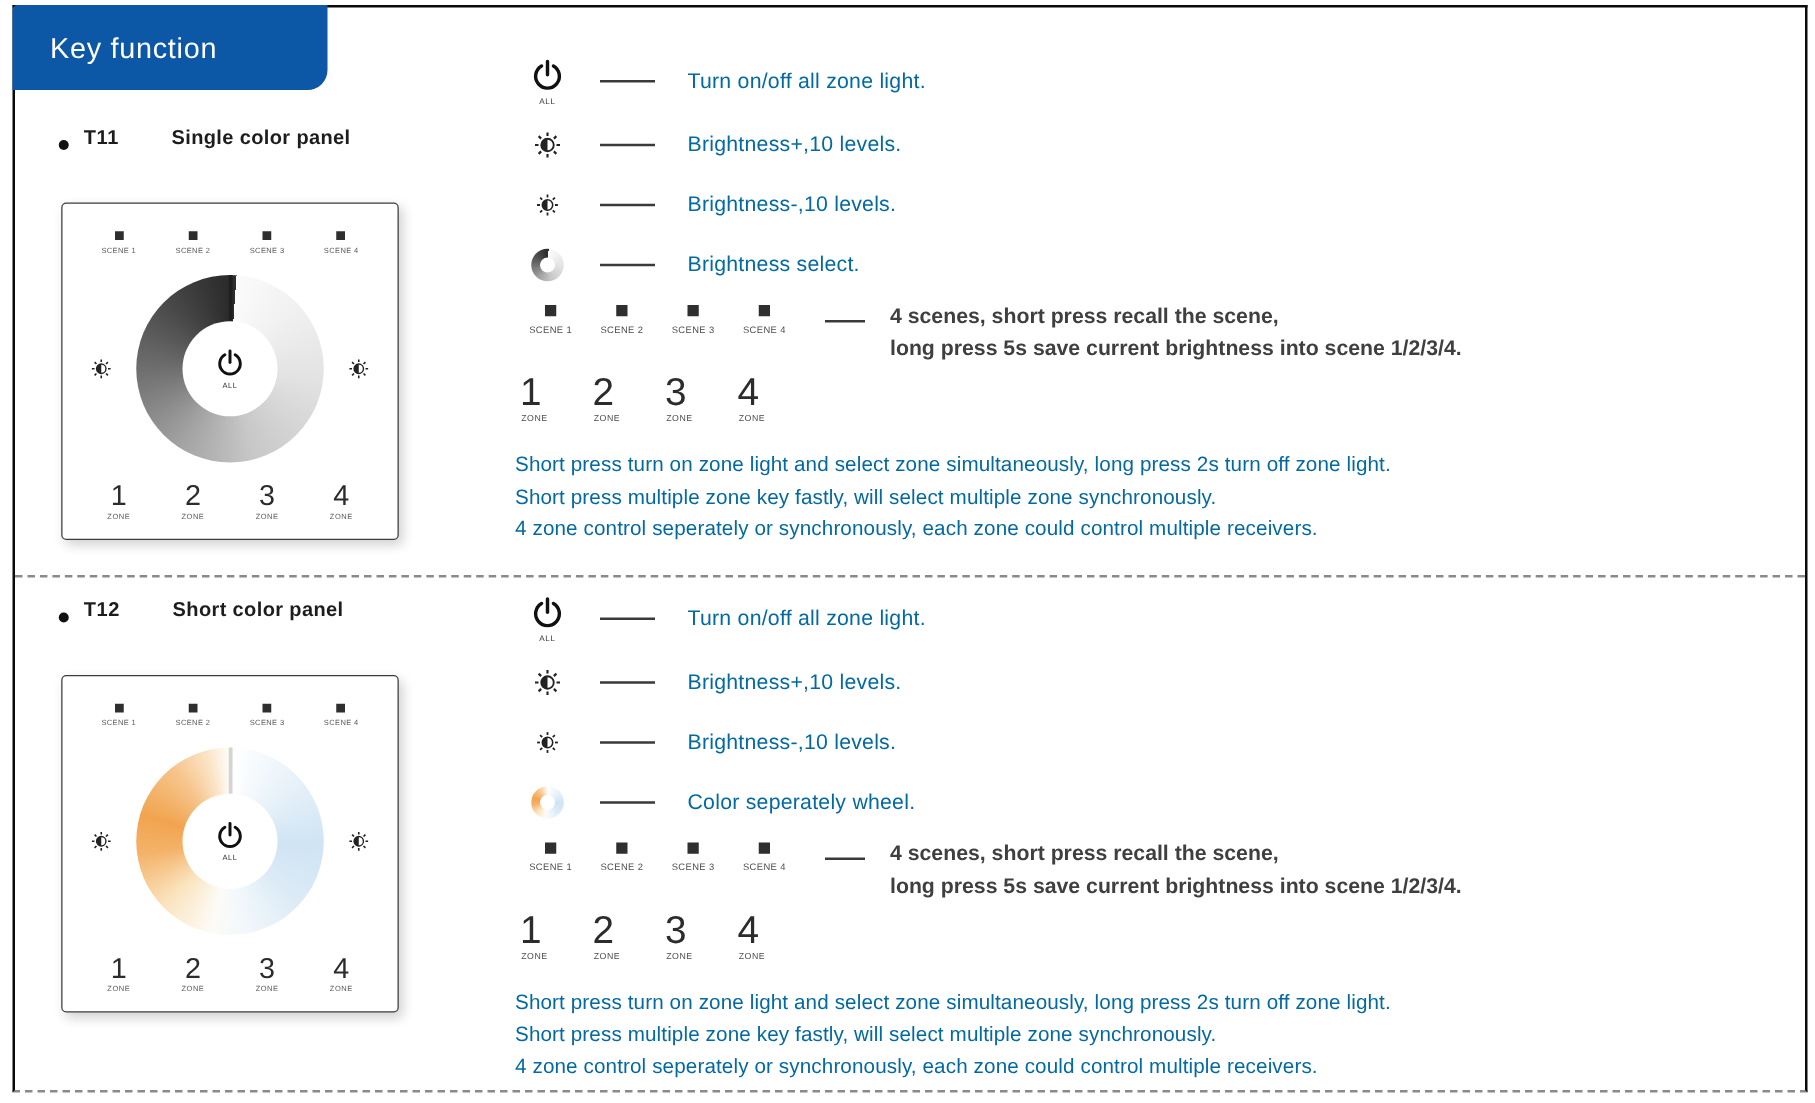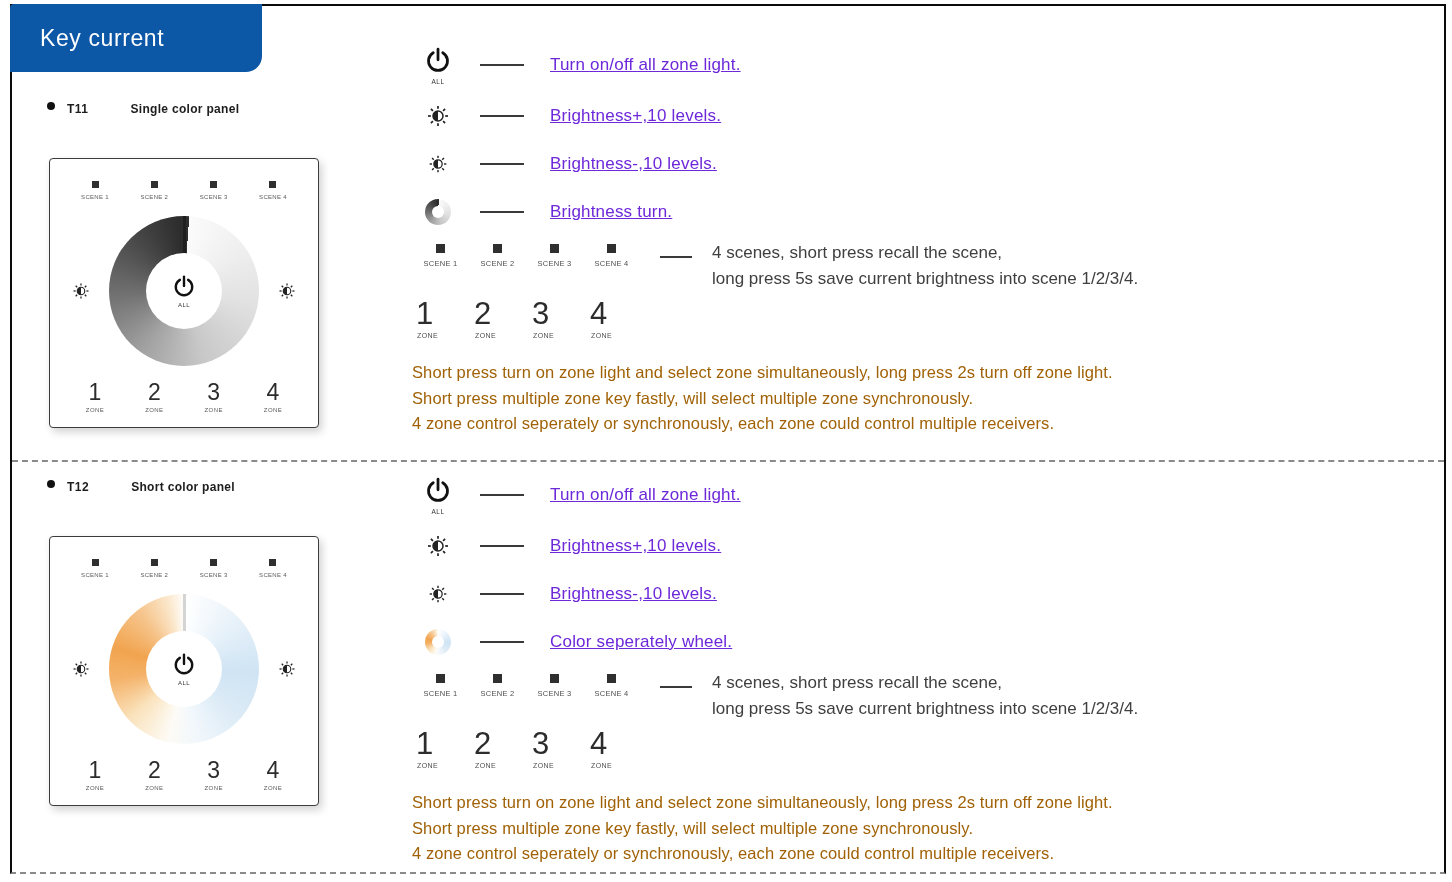--- a/index.html
+++ b/index.html
@@ -26,21 +26,21 @@
   .sec { display:flex; box-sizing:border-box; }
   .sec1 { height:456px; border-bottom:2px dashed #8a8a8a; }
   .sec2 { height:404px; }
   .col-left { width:400px; flex-shrink:0; padding-left:35px; box-sizing:border-box; }
   .sec1 .col-left { padding-top:96px; }
   .sec2 .col-left { padding-top:18px; }
   .col-right { flex:1; padding-right:30px; box-sizing:border-box; }
   .sec1 .col-right { padding-top:36px; }
   .sec2 .col-right { padding-top:10px; }
 
-  .sec-title { display:flex; align-items:flex-start; font-size:12px; font-weight:700; color:#1d1d1d; }
+  .sec-title { display:flex; align-items:flex-end; font-size:16px; font-weight:700; color:#1d1d1d; }
   .bullet { width:8px; height:8px; background:#111; border-radius:50%; display:inline-block; margin-right:12px; }
   .sec-title .model { letter-spacing:.5px; }
   .sec-title .type { margin-left:42px; letter-spacing:.3px; }
 
   
   .panel {
     position:relative; width:270px; height:270px; background:#fff;
     border:1.5px solid #3c3c3c; border-radius:4px; margin-top:42px; margin-left:2px;
     box-shadow:3px 4px 9px rgba(0,0,0,.18);
     box-sizing:border-box;
@@ -76,45 +76,45 @@
   .fn-row { display:flex; align-items:center; height:46px; margin-bottom:8px; }
   .fn-row.r-b { height:40px; }
   .fn-icon { width:52px; display:flex; flex-direction:column; align-items:center; justify-content:center; }
   .fn-icon .all-sm { font-size:6.5px; color:#333; margin-top:2px; letter-spacing:.5px; }
   .fn-icon svg.power { width:30px; height:30px; }
   svg.sun-lg { width:24px; height:24px; }
   svg.sun-sm { width:20px; height:20px; }
   .mini-wheel { width:26px; height:26px; border-radius:50%; position:relative; }
   .mini-wheel .mini-hole { position:absolute; inset:7px; background:#fff; border-radius:50%; }
   .dash { width:44px; height:2px; background:#3a3a3a; margin-left:16px; margin-right:26px; flex-shrink:0; }
-  .fn-text { font-size:17px; color:#6d28d9; letter-spacing:.2px;text-decoration:underline; }
+  .fn-text { font-size:17px; color:#0369a1; letter-spacing:.2px; }
 
   .scene-row { height:54px; align-items:flex-start; margin-bottom:4px; }
   .scene-group { display:flex; }
   .scene-item { width:57px; display:flex; flex-direction:column; align-items:center; }
   .scene-item .sq { width:9px; height:9px; background:#2f2f2f; margin-bottom:6px; margin-top:4px; }
   .scene-item .lbl { font-size:7.5px; color:#4e4e4e; letter-spacing:.3px; }
   .dash-short { width:32px; margin-top:16px; margin-left:20px; margin-right:20px; }
-  .scene-text { font-size:17px; color:#3f3f3f; line-height:1.55; }
+  .scene-text { font-size:17px; color:#3f3f3f; line-height:1.55;font-weight:bold; }
 
   .zone-legend { display:flex; height:52px; margin-bottom:2px; margin-left:4px; }
   .zone-item { width:58px; display:flex; flex-direction:column; align-items:flex-start; }
   .zone-item .num { font-size:31px; font-weight:400; color:#2c2c2c; line-height:1; }
   .zone-item .lbl { font-size:7px; color:#4e4e4e; margin-top:3px; margin-left:1px; letter-spacing:.4px; }
 
   .notes { margin-top:10px; }
-  .note { font-size:16.5px; color:#a16207; line-height:1.55; letter-spacing:.1px; }
+  .note { font-size:16.5px; color:#0369a1; line-height:1.55; letter-spacing:.1px; }
 </style>
 </head>
 <body>
 
 <div class="page">
 
   <div class="header-badge">
-    <span>Key current</span>
+    <span>Key function</span>
   </div>
 
   <section class="sec sec1">
     <div class="col-left">
       <div class="sec-title">
         <span class="bullet"></span>
         <span class="model">T11</span>
         <span class="type">Single color panel</span>
       </div>
 
@@ -259,21 +259,21 @@
         <span class="fn-text">Brightness-,10 levels.</span>
       </div>
 
       <div class="fn-row r-b">
         <div class="fn-icon">
           <span class="mini-wheel wheel-gray">
               <span class="mini-hole"></span>
             </span>
         </div>
         <span class="dash"></span>
-        <span class="fn-text">Brightness turn.</span>
+        <span class="fn-text">Brightness select.</span>
       </div>
 
       <div class="fn-row scene-row">
         <div class="scene-group">
           <div class="scene-item">
               <span class="sq"></span>
               <span class="lbl">SCENE 1</span>
             </div>
           <div class="scene-item">
               <span class="sq"></span>

